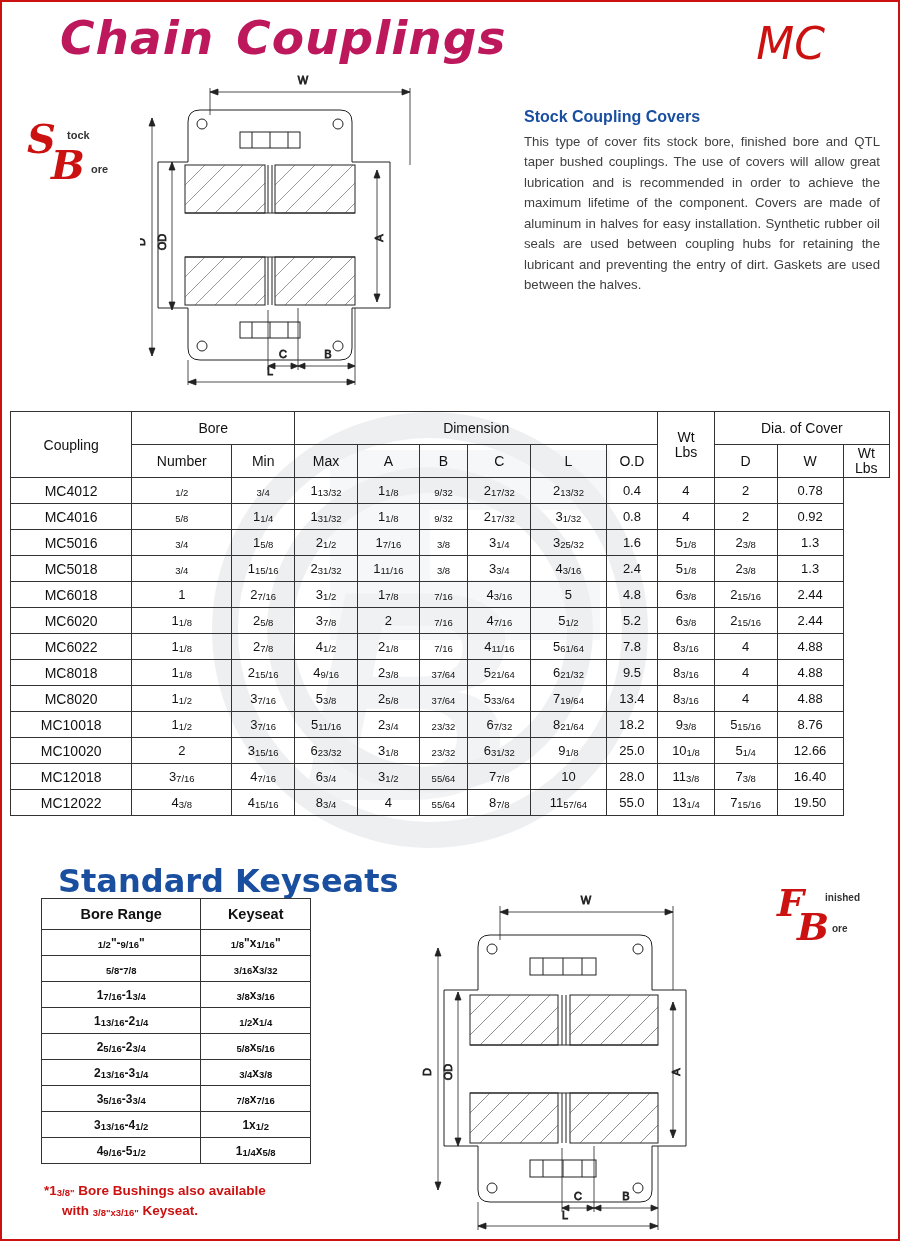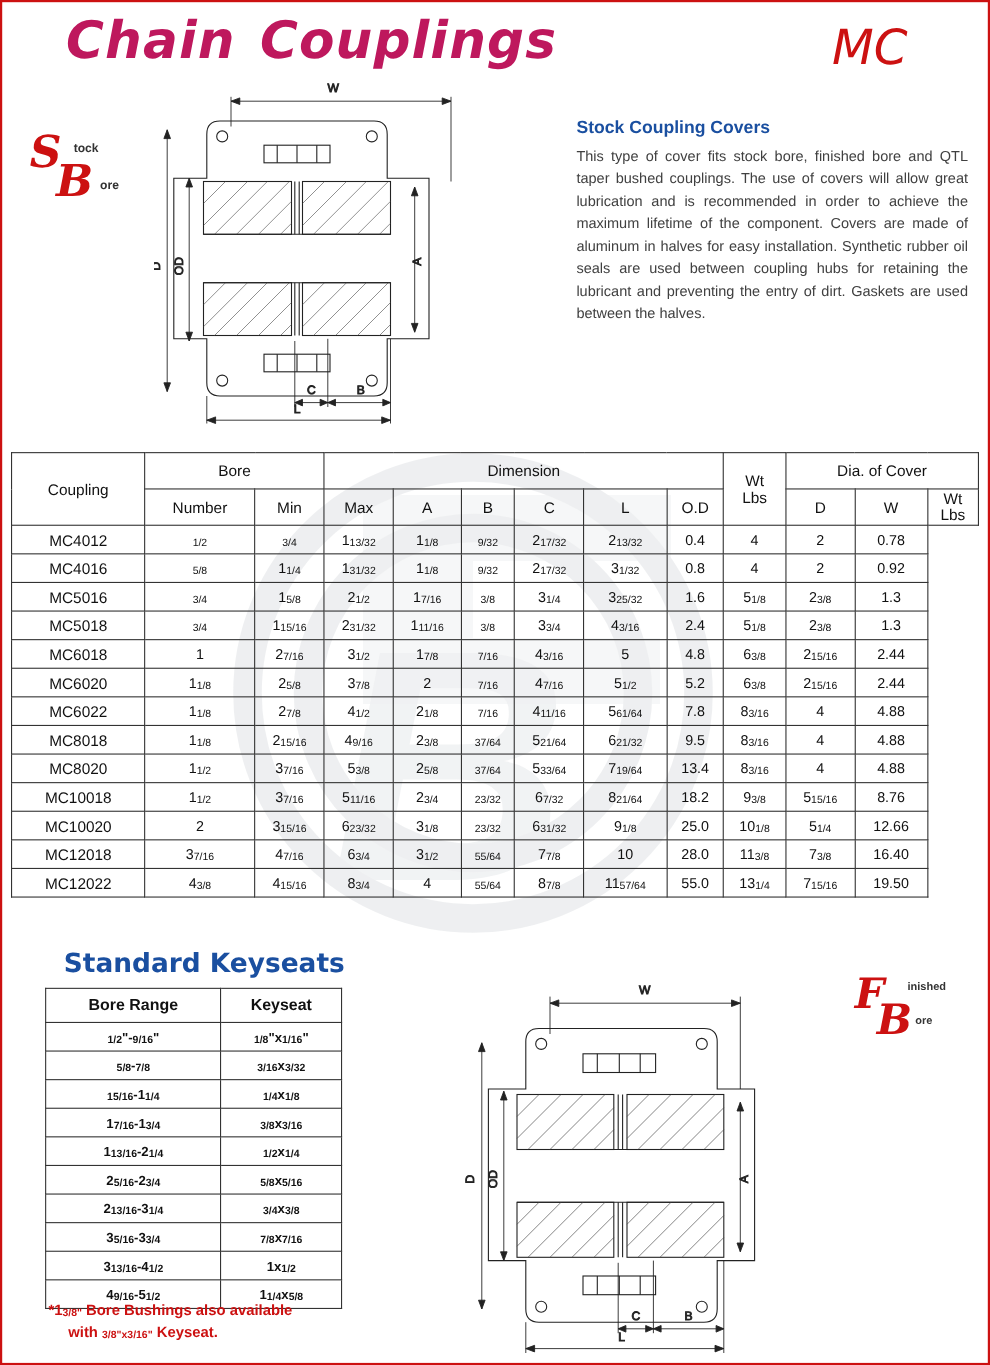--- a/index.html
+++ b/index.html
@@ -164,21 +164,21 @@
   .main-table td.coupling-num {
     font-size: 14px;
   }
   .frac { font-size: 9.5px; vertical-align: baseline; position: relative; top: 1px; }
   .twoline { line-height: 1.05; font-size: 12.5px; }
 
   
   .keyseat-title {
     position: absolute;
     left: 58px; top: 862px;
-    font-size: 24px;
+    font-size: 32px;
     font-weight: bold;
     color: #1a4fa0;
     font-family: "DejaVu Sans", sans-serif;
     z-index: 3;
   }
   .keyseat-table {
     position: absolute;
     left: 41px; top: 898px;
     width: 270px;
     border-collapse: collapse;
@@ -572,24 +572,20 @@
     </tr>
   </thead>
   <tbody id="keyseat-tbody">
       <tr>
         <td><span class="frac">1/2</span>"-<span class="frac">9/16</span>"</td>
         <td><span class="frac">1/8</span>"x<span class="frac">1/16</span>"</td>
       </tr>
       <tr>
         <td><span class="frac">5/8</span>-<span class="frac">7/8</span></td>
         <td><span class="frac">3/16</span>x<span class="frac">3/32</span></td>
-      </tr>
-      <tr>
-        <td><span class="frac">15/16</span>-1<span class="frac">1/4</span></td>
-        <td><span class="frac">1/4</span>x<span class="frac">1/8</span></td>
       </tr>
       <tr>
         <td>1<span class="frac">7/16</span>-1<span class="frac">3/4</span></td>
         <td><span class="frac">3/8</span>x<span class="frac">3/16</span></td>
       </tr>
       <tr>
         <td>1<span class="frac">13/16</span>-2<span class="frac">1/4</span></td>
         <td><span class="frac">1/2</span>x<span class="frac">1/4</span></td>
       </tr>
       <tr>

